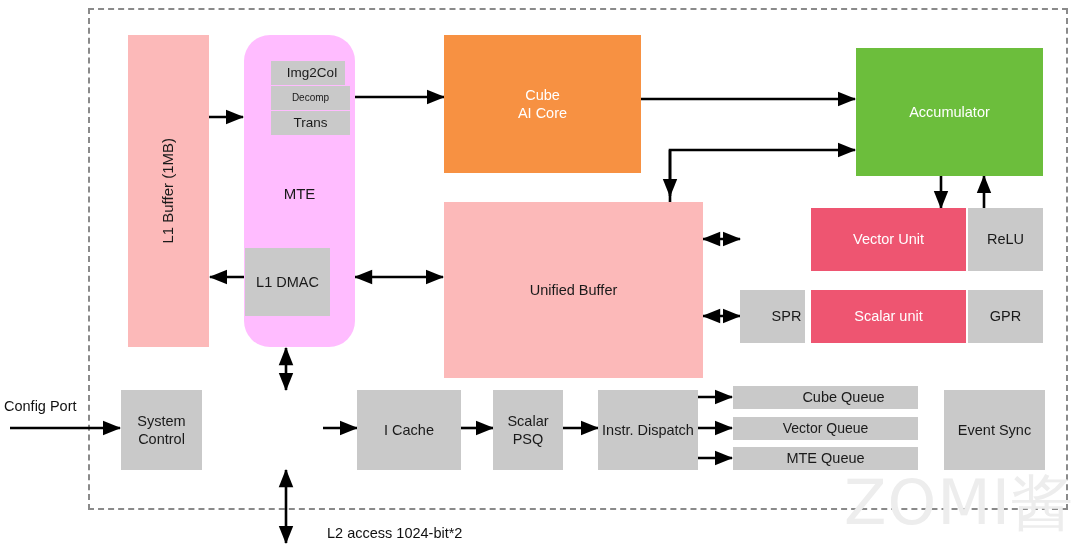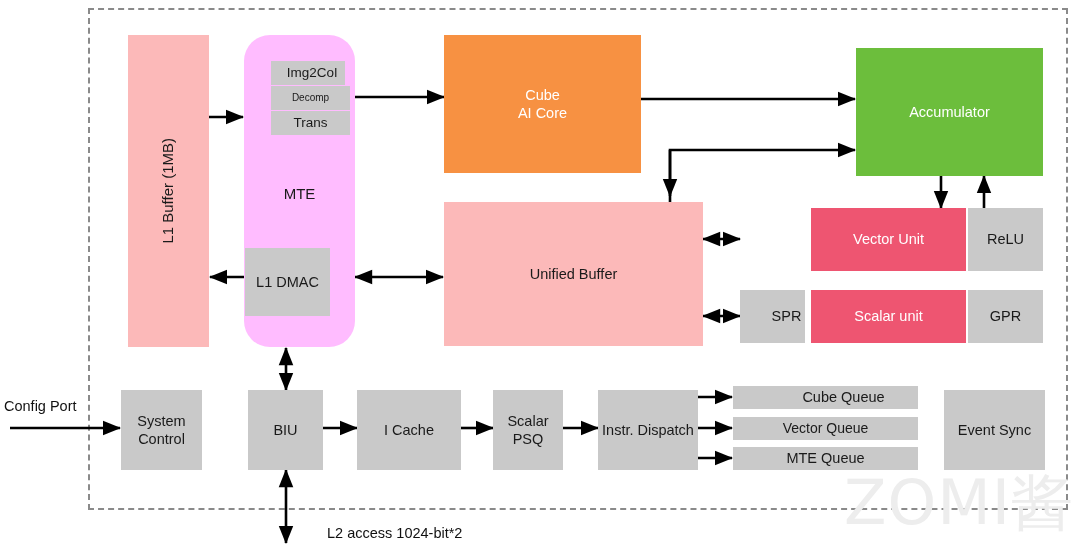--- a/index.html
+++ b/index.html
@@ -155,21 +155,21 @@
 
   <div class="box orange" style="left:444px; top:35px; width:197px; height:138px; font-size:14.5px;">
     <span>Cube
 AI Core</span>
   </div>
 
   <div class="box green" style="left:856px; top:48px; width:187px; height:128px; font-size:14.5px;">
     <span>Accumulator</span>
   </div>
 
-  <div class="box pinkbuf" style="left:444px; top:202px; width:259px; height:144px; font-size:14.5px;">
+  <div class="box pinkbuf" style="left:444px; top:202px; width:259px; height:176px; font-size:14.5px;">
     <span>Unified Buffer</span>
   </div>
 
 
   <div class="box red" style="left:811px; top:208px; width:155px; height:63px; font-size:14.5px;">
     <span>Vector Unit</span>
   </div>
 
   <div class="box gray" style="left:968px; top:208px; width:75px; height:63px; font-size:14.5px;">
     <span>ReLU</span>
@@ -184,23 +184,20 @@
   </div>
 
   <div class="box gray" style="left:968px; top:290px; width:75px; height:53px; font-size:14.5px;">
     <span>GPR</span>
   </div>
 
   <div class="box gray" style="left:121px; top:390px; width:81px; height:80px; font-size:14.5px;">
     <span>System
 Control</span>
   </div>
-  <div class="box gray" style="left:248px; top:390px; width:75px; height:80px; font-size:14.5px;">
-    <span>BIU</span>
-  </div>
   <div class="box gray" style="left:357px; top:390px; width:104px; height:80px; font-size:14.5px;">
     <span>I Cache</span>
   </div>
   <div class="box gray" style="left:493px; top:390px; width:70px; height:80px; font-size:14.5px;">
     <span>Scalar
 PSQ</span>
   </div>
   <div class="box gray" style="left:598px; top:390px; width:100px; height:80px; font-size:14.5px;">
     <span>Instr. Dispatch</span>
   </div>

